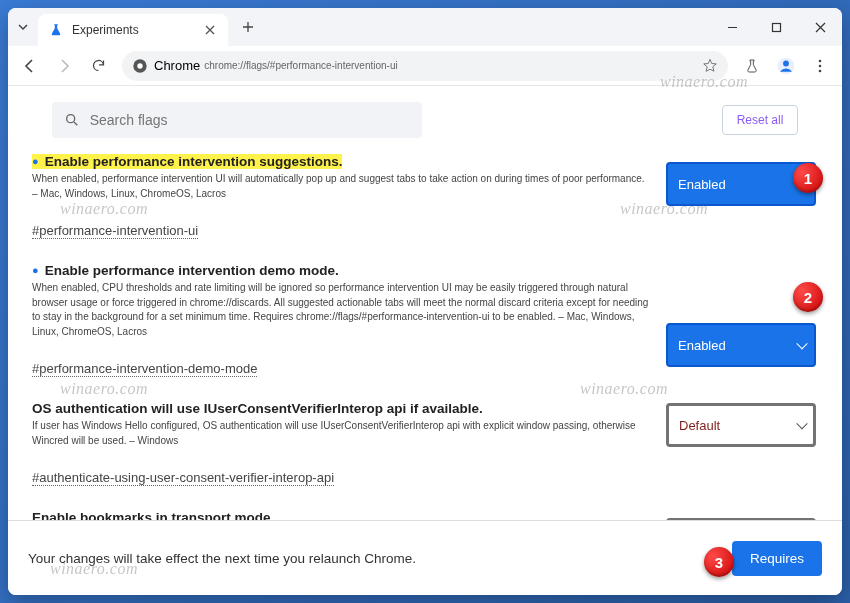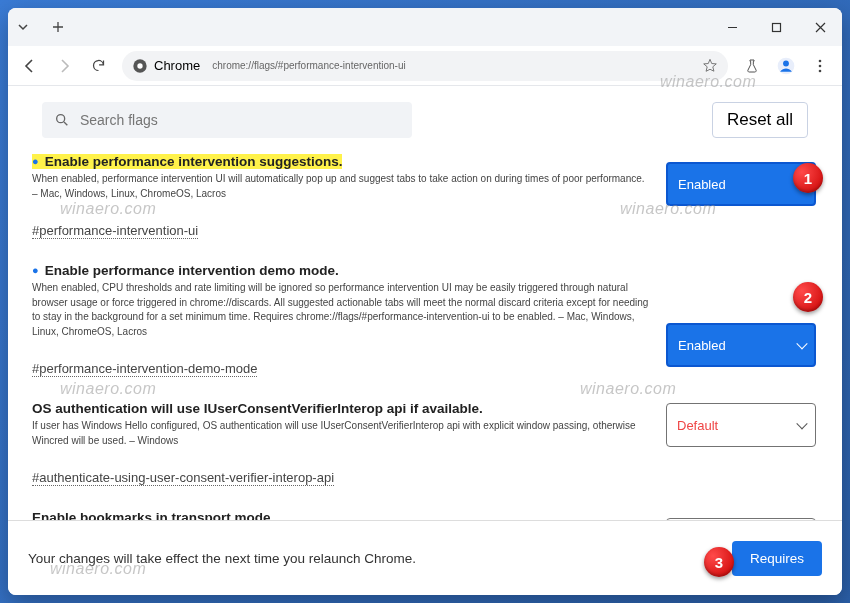--- a/index.html
+++ b/index.html
@@ -10,61 +10,74 @@
 .tab { display: flex; align-items: center; gap: 8px; height: 32px; background: #fff; border-radius: 8px 8px 0 0; padding: 0 10px; margin-top: 6px; min-width: 190px; position: relative; }
 .tab-favicon { width: 16px; height: 16px; display: flex; align-items: center; justify-content: center; }
 .tab-title { font-size: 12px; color: #333; flex: 1; cursor: default; }
 .tab-close { width: 16px; height: 16px; display: flex; align-items: center; justify-content: center; color: #555; cursor: pointer; }
 .newtab { width: 28px; height: 28px; margin-left: 6px; display: flex; align-items: center; justify-content: center; color: #444; cursor: pointer; }
 .win-controls { margin-left: auto; display: flex; }
 .win-btn { width: 44px; height: 38px; display: flex; align-items: center; justify-content: center; color: #333; }
 .toolbar { display: flex; align-items: center; height: 40px; padding: 0 6px; gap: 2px; border-bottom: 1px solid #e5e7eb; background: #fff; }
 .navbtn { width: 32px; height: 32px; display: flex; align-items: center; justify-content: center; color: #444; border-radius: 16px; }
 .navbtn.disabled { color: #bbb; }
-.addrbar { flex: 1; display: flex; align-items: center; height: 30px; background: #f2f3f5; border-radius: 15px; padding: 0 10px; gap: 12px; margin: 0 6px; }
+.addrbar { flex: 1; display: flex; align-items: center; height: 30px; background: #f2f3f5; border-radius: 15px; padding: 0 10px; gap: 4px; margin: 0 6px; }
 .addr-prefix { display: flex; align-items: center; gap: 6px; font-size: 13px; color: #000; font-weight: 500; }
 .addr-url { font-size: 10px; color: #666; flex: 1; }
 .addr-star { color: #666; }
 .content { flex: 1; overflow: hidden; position: relative; padding: 10px 0 12px 0; }
 .search-row { display: flex; align-items: center; justify-content: center; gap: 300px; padding: 6px 24px 14px; }
 .search-box { display: flex; align-items: center; background: #f1f3f6; border-radius: 4px; height: 36px; width: 370px; padding: 0 12px; gap: 10px; color: #666; }
 .search-box input { border: none; background: transparent; outline: none; font-size: 14px; flex: 1; color: #333; }
-.reset-btn { border: 1px solid #c9d2e3; background: #fff; color: #000000; padding: 7px 14px; border-radius: 4px; font-size: 17px; cursor: pointer; }
+.reset-btn { border: 1px solid #c9d2e3; background: #fff; color: #8b5cf6; padding: 7px 14px; border-radius: 4px; font-size: 12px; cursor: pointer; }
 .flags-list { padding: 0 24px; }
 .flag { display: flex; gap: 16px; margin-bottom: 22px; align-items: flex-start; }
 .flag-body { flex: 1; }
 .flag-title { font-size: 13.5px; font-weight: 600; color: #222; display: inline-block; }
 .flag-title.dot::before { content: "●"; color: #1a73e8; font-size: 11px; margin-right: 6px; position: relative; top: -1px; }
 .flag-title.hl { background: #fff24a; }
 .flag-desc { font-size: 10px; color: #444; line-height: 1.45; margin-top: 2px; }
 .flag-hash { font-size: 13px; color: #444; border-bottom: 1px dotted #666; display: inline-block; margin-top: 4px; }
 .flag-select { width: 152px; }
 .sel { width: 150px; height: 44px; border-radius: 4px; font-size: 13px; padding: 0 24px 0 10px; appearance: none; cursor: pointer; position: relative; }
 .sel.enabled { background: #1a73e8; color: #fff; border: 2px solid #0b57d0; }
-.sel.default { background: #fff; color: #ef4444; border: 1px solid #737373; }
+.sel.default { background: #fff; color: #7f1d1d; border: 3px solid #737373; }
 .sel-wrap { position: relative; display: inline-block; }
 .sel-wrap::after { content: ""; position: absolute; right: 10px; top: 50%; width: 7px; height: 7px; border-right: 1.5px solid currentColor; border-bottom: 1.5px solid currentColor; transform: translateY(-65%) rotate(45deg); pointer-events: none; }
 .sel-wrap.enabled { color: #fff; }
 .sel-wrap.default { color: #555; }
 .footer { position: absolute; bottom: 0; left: 0; right: 0; height: 75px; border-top: 1px solid #ddd; background: #fff; display: flex; align-items: center; padding: 0 20px; }
 .footer-text { font-size: 13.5px; color: #333; }
 .relaunch { margin-left: auto; background: #1a73e8; color: #fff; border: none; padding: 10px 18px; border-radius: 4px; font-size: 13.5px; cursor: pointer; }
 .badge { position: absolute; width: 30px; height: 30px; background: radial-gradient(circle at 30% 30%, #ff4a4a, #c80000); border-radius: 50%; color: #fff; display: flex; align-items: center; justify-content: center; font-weight: bold; font-size: 15px; box-shadow: 0 2px 4px rgba(0,0,0,0.4), inset 0 -2px 3px rgba(0,0,0,0.25); z-index: 50; }
-.watermark { position: absolute; color: #999; font-size: 16px; font-style: italic; opacity: 0.55; pointer-events: none; letter-spacing: .5px; font-family: Liberation Sans, sans-serif; }
+.watermark { position: absolute; color: #999; font-size: 16px; font-style: italic; opacity: 0.55; pointer-events: none; letter-spacing: .5px; font-family: Liberation Serif, serif; }
 svg { display: block; }
 </style>
 </head>
 <body>
 
 <div class="window">
   <div class="titlebar">
     <div class="tab-dropdown">
       <svg width="12" height="12" viewBox="0 0 12 12">
           <path d="M2 4l4 4 4-4" stroke="#444" stroke-width="1.5" fill="none"></path>
         </svg>
+    </div>
+    <div class="tab">
+      <span class="tab-favicon">
+        <svg width="14" height="14" viewBox="0 0 24 24">
+            <path d="M9 2h6v2h-1v5l5 9a2 2 0 0 1-1.8 3H6.8A2 2 0 0 1 5 18l5-9V4H9V2z" fill="#1a73e8"></path>
+          </svg>
+      </span>
+      <span class="tab-title">Experiments</span>
+      <span class="tab-close">
+        <svg width="10" height="10" viewBox="0 0 10 10">
+            <path d="M1 1l8 8M9 1l-8 8" stroke="#555" stroke-width="1.3"></path>
+          </svg>
+      </span>
     </div>
     <div class="newtab">
       <svg width="12" height="12" viewBox="0 0 12 12">
           <path d="M6 1v10M1 6h10" stroke="#444" stroke-width="1.3"></path>
         </svg>
     </div>
     <div class="win-controls">
       <div class="win-btn">
           <svg width="11" height="11" viewBox="0 0 11 11">
             <path d="M1 5.5h9" stroke="#333" stroke-width="1.2"></path>

